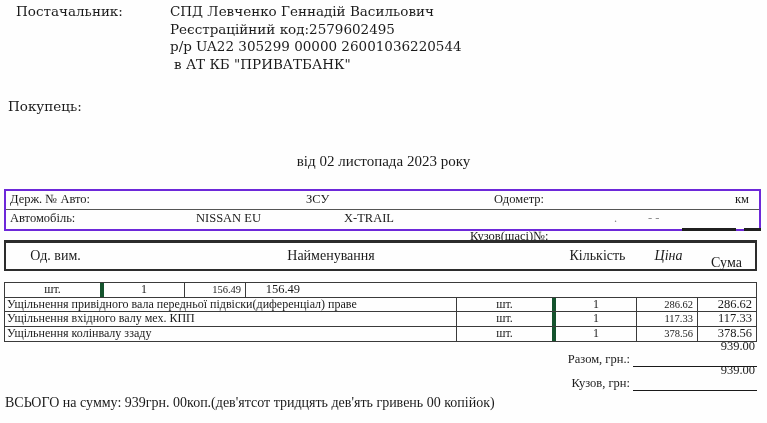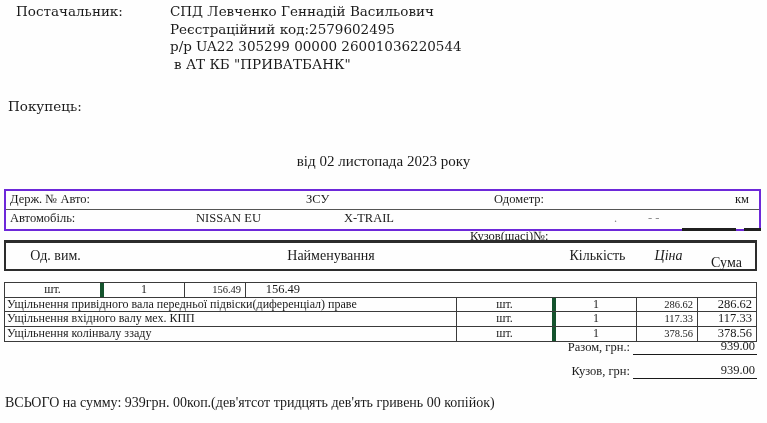--- a/index.html
+++ b/index.html
@@ -56,21 +56,21 @@
   .cell-unit{width:99px;border-right:4px solid #14532d;justify-content:center;font-size:12px;}
   .cell-qty{width:81px;border-right:1px solid #3a3a3a;justify-content:center;font-size:12px;}
   .cell-price{width:61px;border-right:1px solid #3a3a3a;justify-content:flex-end;padding-right:4px;font-size:10.5px;}
   .cell-sum{width:57px;justify-content:flex-end;padding-right:3px;font-size:12.5px;}
 
   
   .totrow{right:10px;display:flex;align-items:flex-end;font-size:12.5px;}
   .tot-subtotal{top:339px;}
   .tot-total{top:363px;}
   .tot-label{padding-right:3px;margin-left:11px;}
-  .tot-line{width:122px;border-bottom:1.5px solid #1a1a1a;text-align:right;padding-right:2px;padding-bottom:0px;}
+  .tot-line{width:122px;border-bottom:1.5px solid #1a1a1a;text-align:right;padding-right:2px;padding-bottom:12px;}
 
   .words{left:5px;top:395px;font-size:14px;}
 </style>
 </head>
 <body>
 
 <div class="page">
 
   <div class="abs toplabel" style="left:16px;top:3px;">Постачальник:</div>
   <div class="abs supblock">

